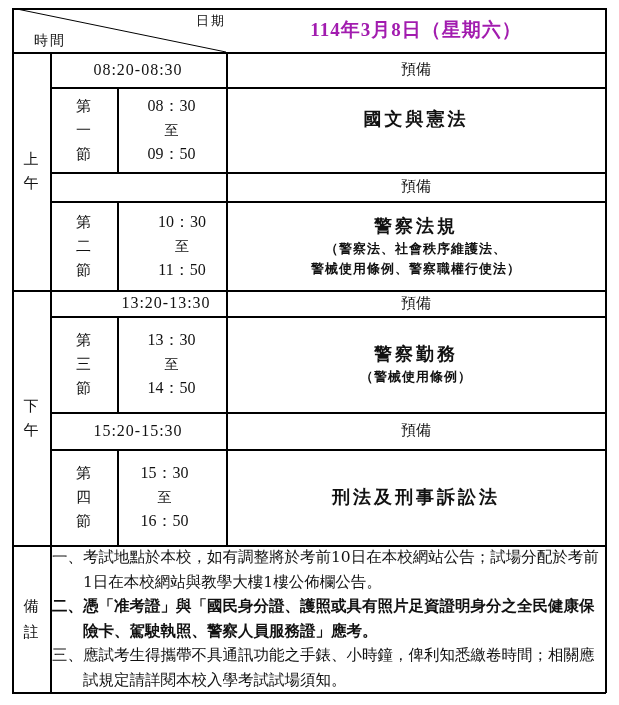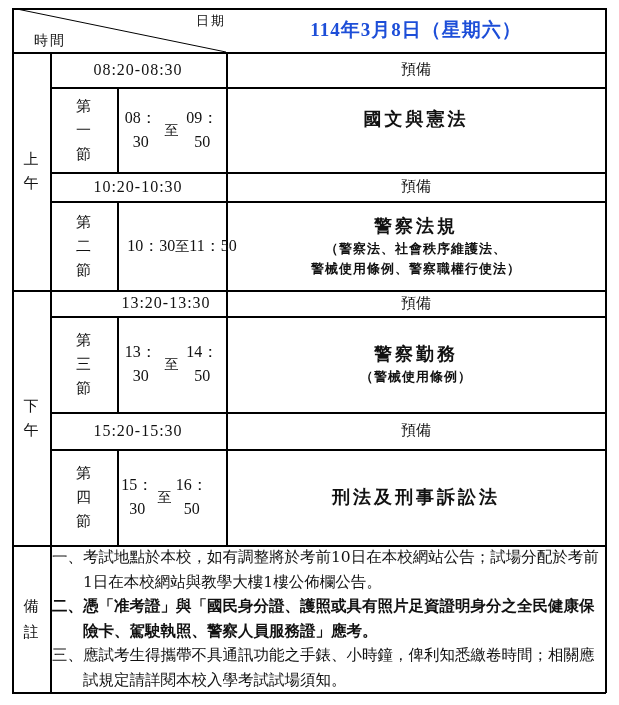--- a/index.html
+++ b/index.html
@@ -7,26 +7,26 @@
          font-family:"DejaVu Serif","Liberation Serif",serif; color:#111; }
   .tbl { position:absolute; left:12px; top:8px; width:594px; height:685px; }
   .ln { position:absolute; background:#000; }
   .h { height:1.5px; }
   .v { width:1.5px; }
   .cell { position:absolute; display:flex; align-items:center; justify-content:center;
           text-align:center; box-sizing:border-box; }
   .diag { position:absolute; left:0; top:0; width:214px; height:44px; }
   .hdr-date { position:absolute; right:0; top:4px; font-size:13px; letter-spacing:2px; }
   .hdr-time { position:absolute; left:22px; top:24px; font-size:14px; letter-spacing:2px; }
-  .date-title { color:#1d4ed8; font-weight:bold; font-size:19px; letter-spacing:1px;
+  .date-title { color:#a21caf; font-weight:bold; font-size:19px; letter-spacing:1px;
                 font-family:"Liberation Serif","DejaVu Serif",serif; }
   .sect { font-size:15px; line-height:24px; flex-direction:column; }
   .slot { font-size:16px; font-family:"Liberation Serif","DejaVu Serif",serif; letter-spacing:1px; }
   .per { font-size:15px; line-height:24px; flex-direction:column; }
-  .tm { font-size:16px; line-height:24px; flex-direction:row;
+  .tm { font-size:16px; line-height:24px; flex-direction:column;
         font-family:"Liberation Serif","DejaVu Serif",serif; }
   .prep { font-size:15px; }
   .subj { flex-direction:column; }
   .subj .main { font-size:18px; font-weight:bold; letter-spacing:3px; line-height:26px; }
   .subj .note { font-size:13px; font-weight:bold; line-height:20px; letter-spacing:1px; }
   .remarks-label { font-size:15px; line-height:26px; flex-direction:column; }
   .remarks { position:absolute; left:40px; top:537px; width:554px; font-size:15.5px;
              line-height:24.5px; }
   .rm { display:flex; }
   .rm .idx { flex:0 0 auto; white-space:nowrap; }
@@ -88,21 +88,20 @@
   </div>
   <div class="cell tm" style="left:105px;top:79px;width:109px;height:85px">
     <span>08：30</span>
     <span style="font-family:'DejaVu Serif',serif;font-size:14px">至</span>
     <span>09：50</span>
   </div>
   <div class="cell subj" style="left:214px;top:79px;width:380px;height:64px">
     <span class="main">國文與憲法</span>
   </div>
 
-  <div class="cell slot" style="left:38px;top:164px;width:176px;height:29px">10:20-10:30</div>
   <div class="cell prep" style="left:214px;top:164px;width:380px;height:29px">預備</div>
 
   <div class="cell per" style="left:38px;top:193px;width:67px;height:89px">
     <span>第</span>
     <span>二</span>
     <span>節</span>
   </div>
   <div class="cell tm" style="left:105px;top:193px;width:130px;height:89px">
     <span>10：30</span>
     <span style="font-family:'DejaVu Serif',serif;font-size:14px">至</span>

